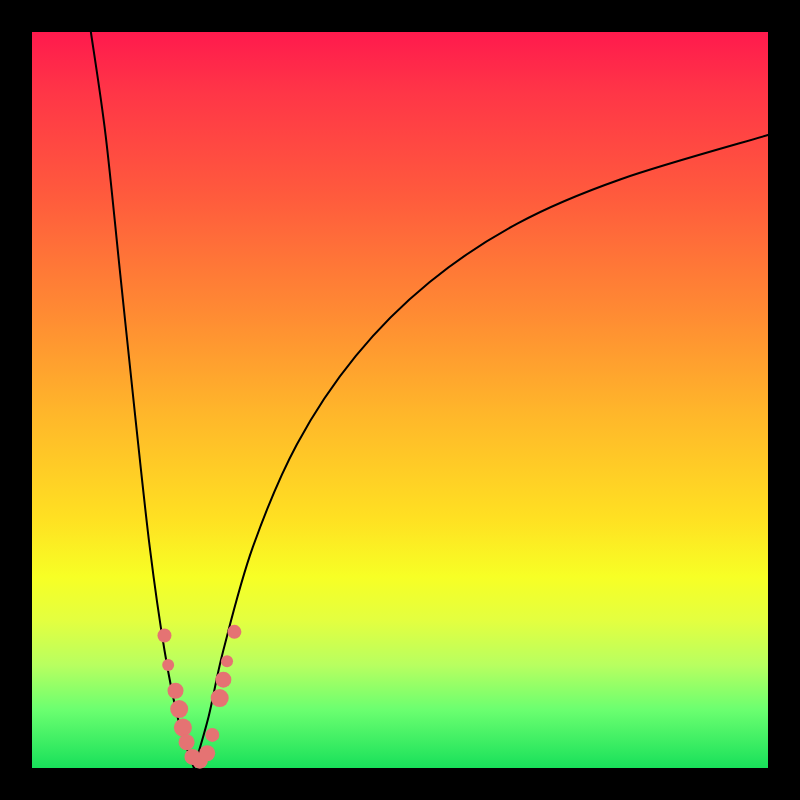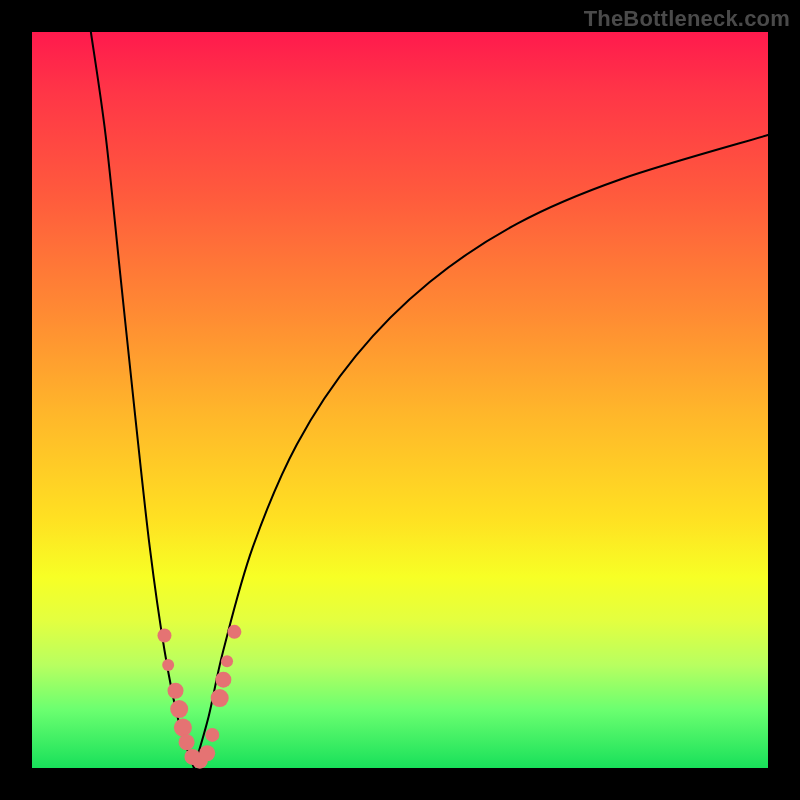--- a/index.html
+++ b/index.html
@@ -58,21 +58,20 @@
     font-weight: 600;
     letter-spacing: 0.2px;
     user-select: none;
   }
 </style>
 </head>
 <body>
 
 <div class="frame">
 
-  <div class="watermark">TheBottleneck.com</div>
 
   <div class="plot">
     <svg class="curves" viewBox="0 0 736 736">
       <g id="curve-layer">
           <path d="M 58.88 0 C 61.333333333333336 17.17333333333333, 68.69333333333334 62.55999999999997, 73.60000000000001 103.03999999999996 C 78.50666666666667 143.51999999999995, 83.41333333333333 196.26666666666665, 88.32 242.88 C 93.22666666666666 289.49333333333334, 98.13333333333334 337.33333333333337, 103.04 382.72 C 107.94666666666667 428.1066666666667, 112.85333333333334 475.9466666666667, 117.76 515.2 C 122.66666666666667 554.4533333333334, 127.57333333333332 588.8, 132.48 618.24 C 137.38666666666666 647.6800000000001, 142.29333333333335 672.2133333333334, 147.20000000000002 691.84 C 152.10666666666668 711.4666666666667, 159.46666666666667 728.64, 161.92 736" fill="none" stroke="#000000" stroke-width="2" stroke-linecap="round"></path>
           <path d="M 161.92 736 C 164.37333333333333 727.4133333333333, 171.73333333333332 704.1066666666667, 176.64 684.48 C 181.54666666666665 664.8533333333334, 184 646.4533333333334, 191.36 618.24 C 198.72000000000003 590.0266666666666, 208.53333333333333 549.5466666666667, 220.79999999999998 515.2 C 233.06666666666663 480.85333333333335, 247.78666666666663 444.0533333333334, 264.96 412.16 C 282.1333333333333 380.26666666666665, 301.76 350.82666666666665, 323.84 323.84 C 345.91999999999996 296.8533333333333, 370.4533333333334 272.31999999999994, 397.44000000000005 250.23999999999995 C 424.42666666666673 228.15999999999997, 453.86666666666673 208.53333333333336, 485.76000000000005 191.36 C 517.6533333333334 174.18666666666667, 547.0933333333334 161.91999999999993, 588.8000000000001 147.19999999999993 C 630.5066666666668 132.47999999999993, 711.4666666666667 110.39999999999996, 736 103.03999999999996" fill="none" stroke="#000000" stroke-width="2" stroke-linecap="round"></path>
         </g>
       <g id="marker-layer">
           <circle cx="132.48" cy="603.52" r="7" fill="#e57373" stroke="#d15757" stroke-width="0"></circle>
           <circle cx="136.16" cy="632.96" r="6" fill="#e57373" stroke="#d15757" stroke-width="0"></circle>

